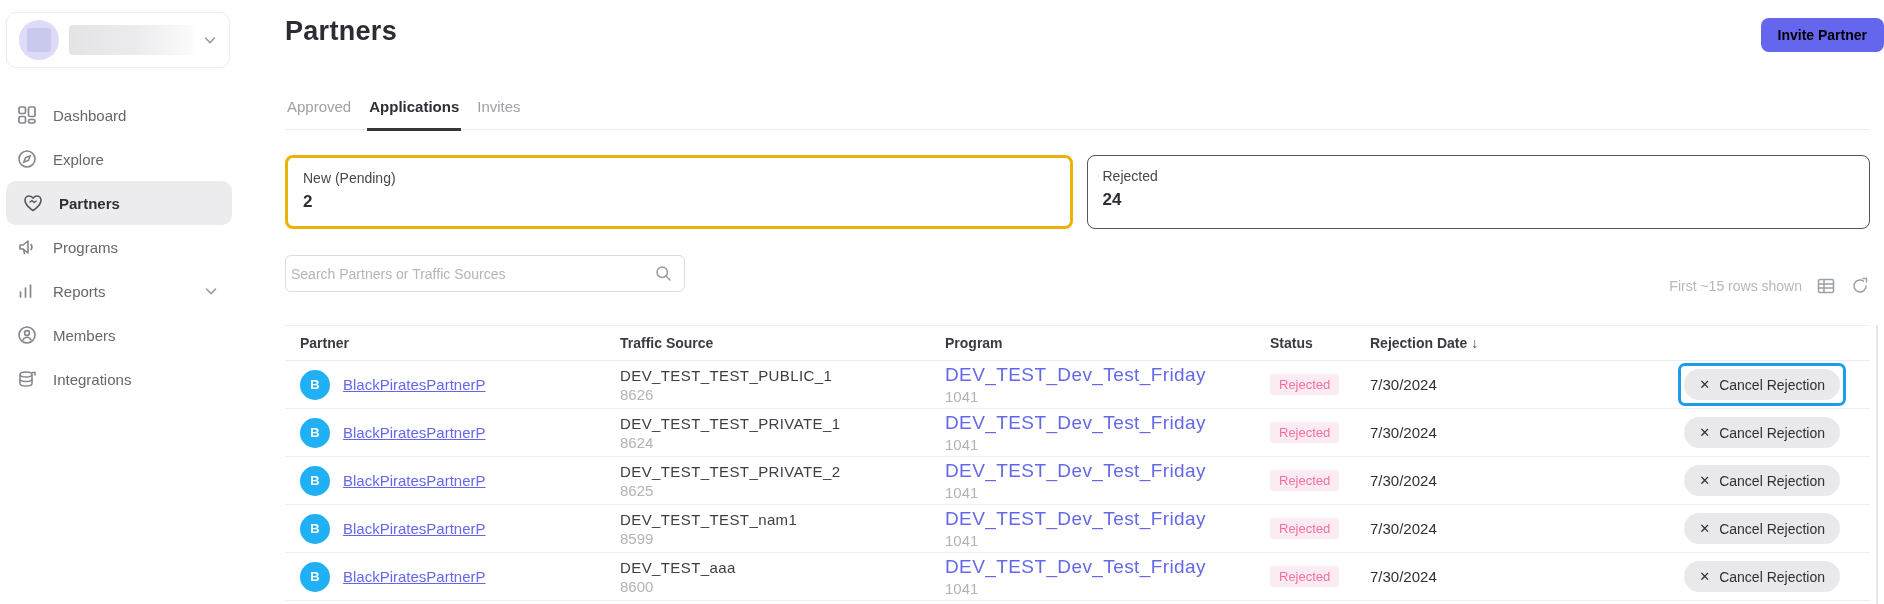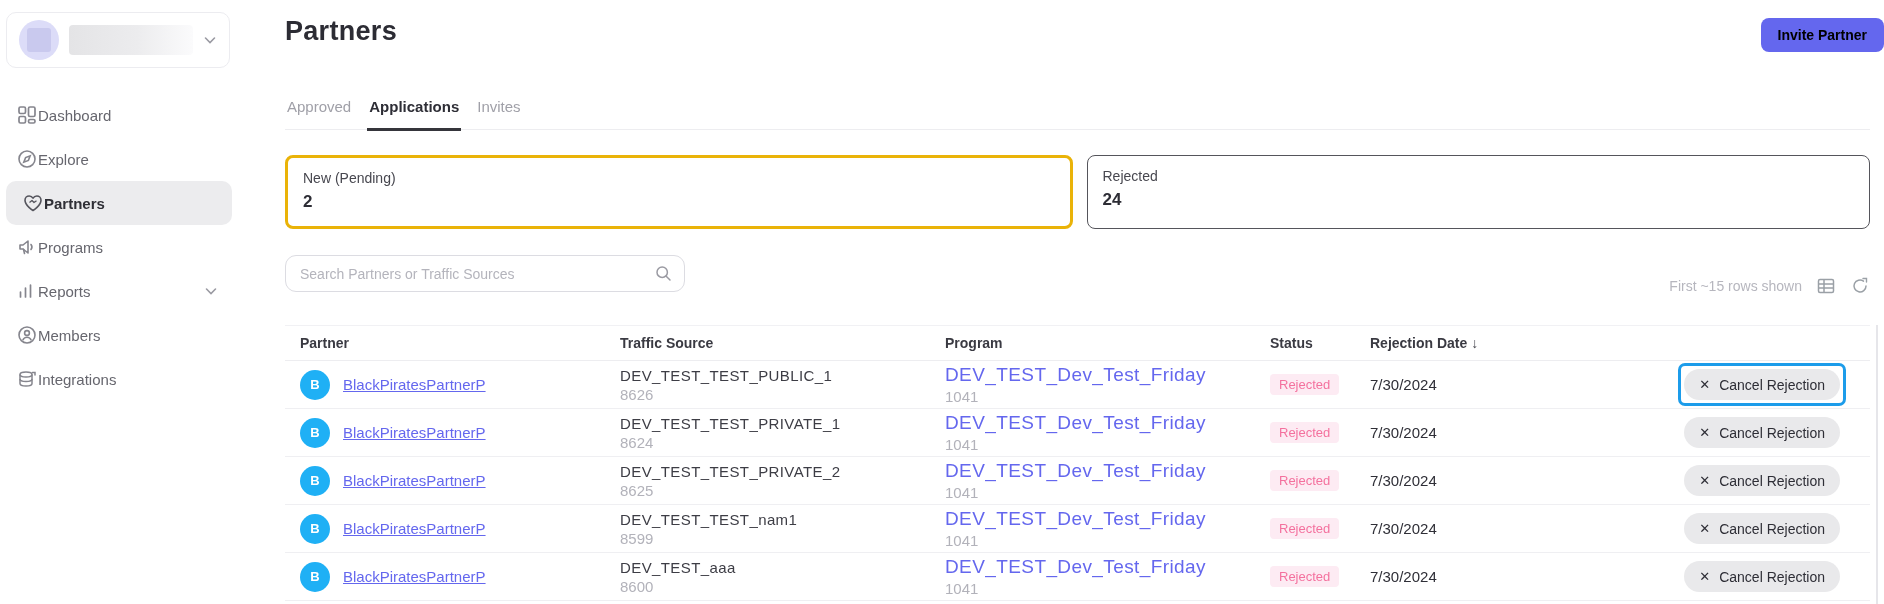--- a/index.html
+++ b/index.html
@@ -11,21 +11,21 @@
   .ws-card { position:absolute; left:6px; top:12px; width:224px; height:56px;
     border:1px solid #ececf0; border-radius:10px; display:flex; align-items:center;
     padding:0 12px; gap:10px; cursor:pointer; }
   .ws-avatar { width:40px; height:40px; border-radius:50%; background:#dcdcf8; position:relative; flex:none; }
   .ws-avatar::after { content:""; position:absolute; left:8px; top:8px; width:24px; height:24px;
     background:#c9c9ee; border-radius:3px; }
   .ws-name { flex:1; height:30px; border-radius:4px;
     background:linear-gradient(90deg,#e4e4e6 0%,#ececee 55%,#fbfbfc 100%); }
   .chev { width:14px; height:14px; flex:none; }
   .nav { position:absolute; top:93px; left:0; right:0; }
-  .nav-item { height:44px; display:flex; align-items:center; padding:0 14px 0 16px;
+  .nav-item { height:44px; display:flex; align-items:center; gap:15px; padding:0 14px 0 16px;
     margin:0 0; color:#66666e; font-size:15px; cursor:pointer; }
   .nav-item.active { background:#ececee; border-radius:10px; margin:0 0 0 6px; width:226px;
     color:#2f2f36; font-weight:700; }
   .nav-icon { width:22px; height:22px; flex:none; display:flex; align-items:center; justify-content:center; }
   .nav-item .spacer { flex:1; }
 
   
   .main { position:absolute; left:285px; top:0; width:1585px; }
   .page-title { position:absolute; left:0; top:16px; font-size:27px; font-weight:700;
     color:#2c2c34; letter-spacing:.3px; }
@@ -40,21 +40,21 @@
 
   .stats { position:absolute; left:0; top:155px; width:100%; display:flex; gap:14px; }
   .stat-card { flex:1; height:74px; border:3px solid #eab308; border-radius:8px; padding:12px 15px;
     cursor:pointer; background:#fff; }
   .stat-card.selected { border:1.5px solid #55555b; }
   .stat-label { font-size:14px; color:#47474f; }
   .stat-value { font-size:17px; font-weight:700; color:#2d2d35; margin-top:6px; }
 
   .toolbar { position:absolute; left:0; top:255px; width:100%; height:38px; }
   .search-box { position:absolute; left:0; top:0; width:400px; height:37px; border:1px solid #dcdce2;
-    border-radius:11px; display:flex; align-items:center; padding:0 12px 0 14px; }
+    border-radius:6px; display:flex; align-items:center; padding:0 12px 0 5px; }
   .search-box input { border:none; outline:none; flex:1; font-size:14px; color:#45454d;
     font-family:inherit; background:transparent; }
   .search-box input::placeholder { color:#b4b4bc; }
   .toolbar-right { position:absolute; right:0; top:12px; height:37px; display:flex; align-items:center; gap:14px; }
   .rows-shown { font-size:14px; color:#b6b6be; }
   .tool-icon { width:20px; height:20px; cursor:pointer; display:flex; align-items:center; }
 
   
   .table { position:absolute; left:0; top:325px; width:100%; }
   .tgrid { display:grid; grid-template-columns:320px 325px 325px 100px 190px 1fr; align-items:center; }

